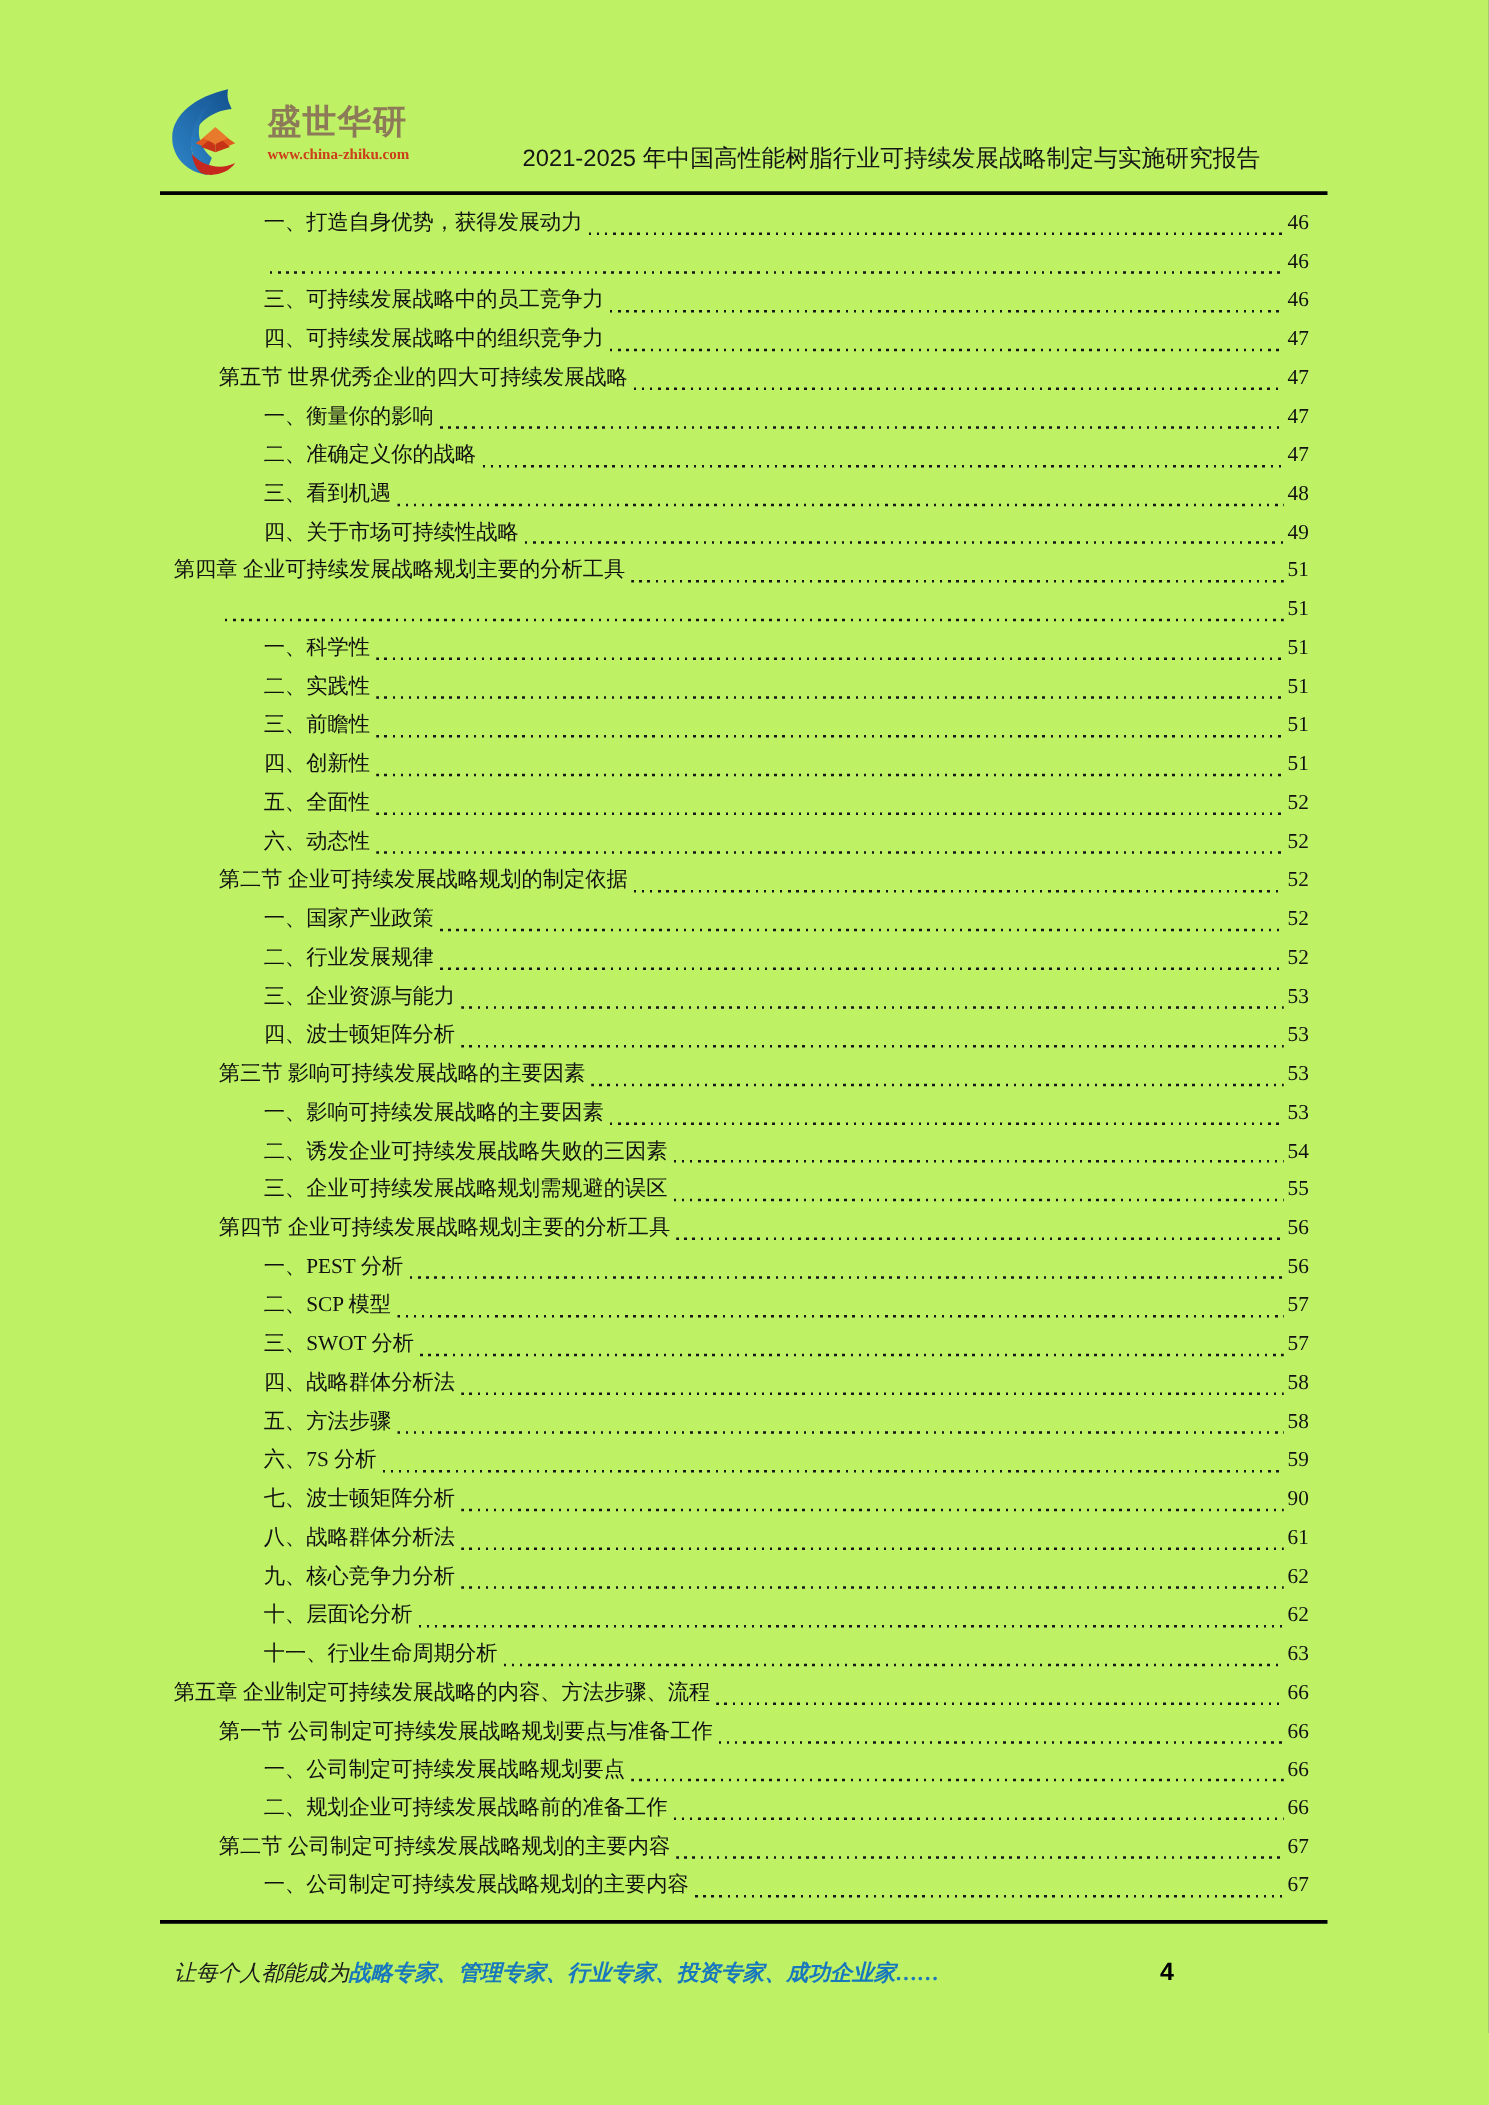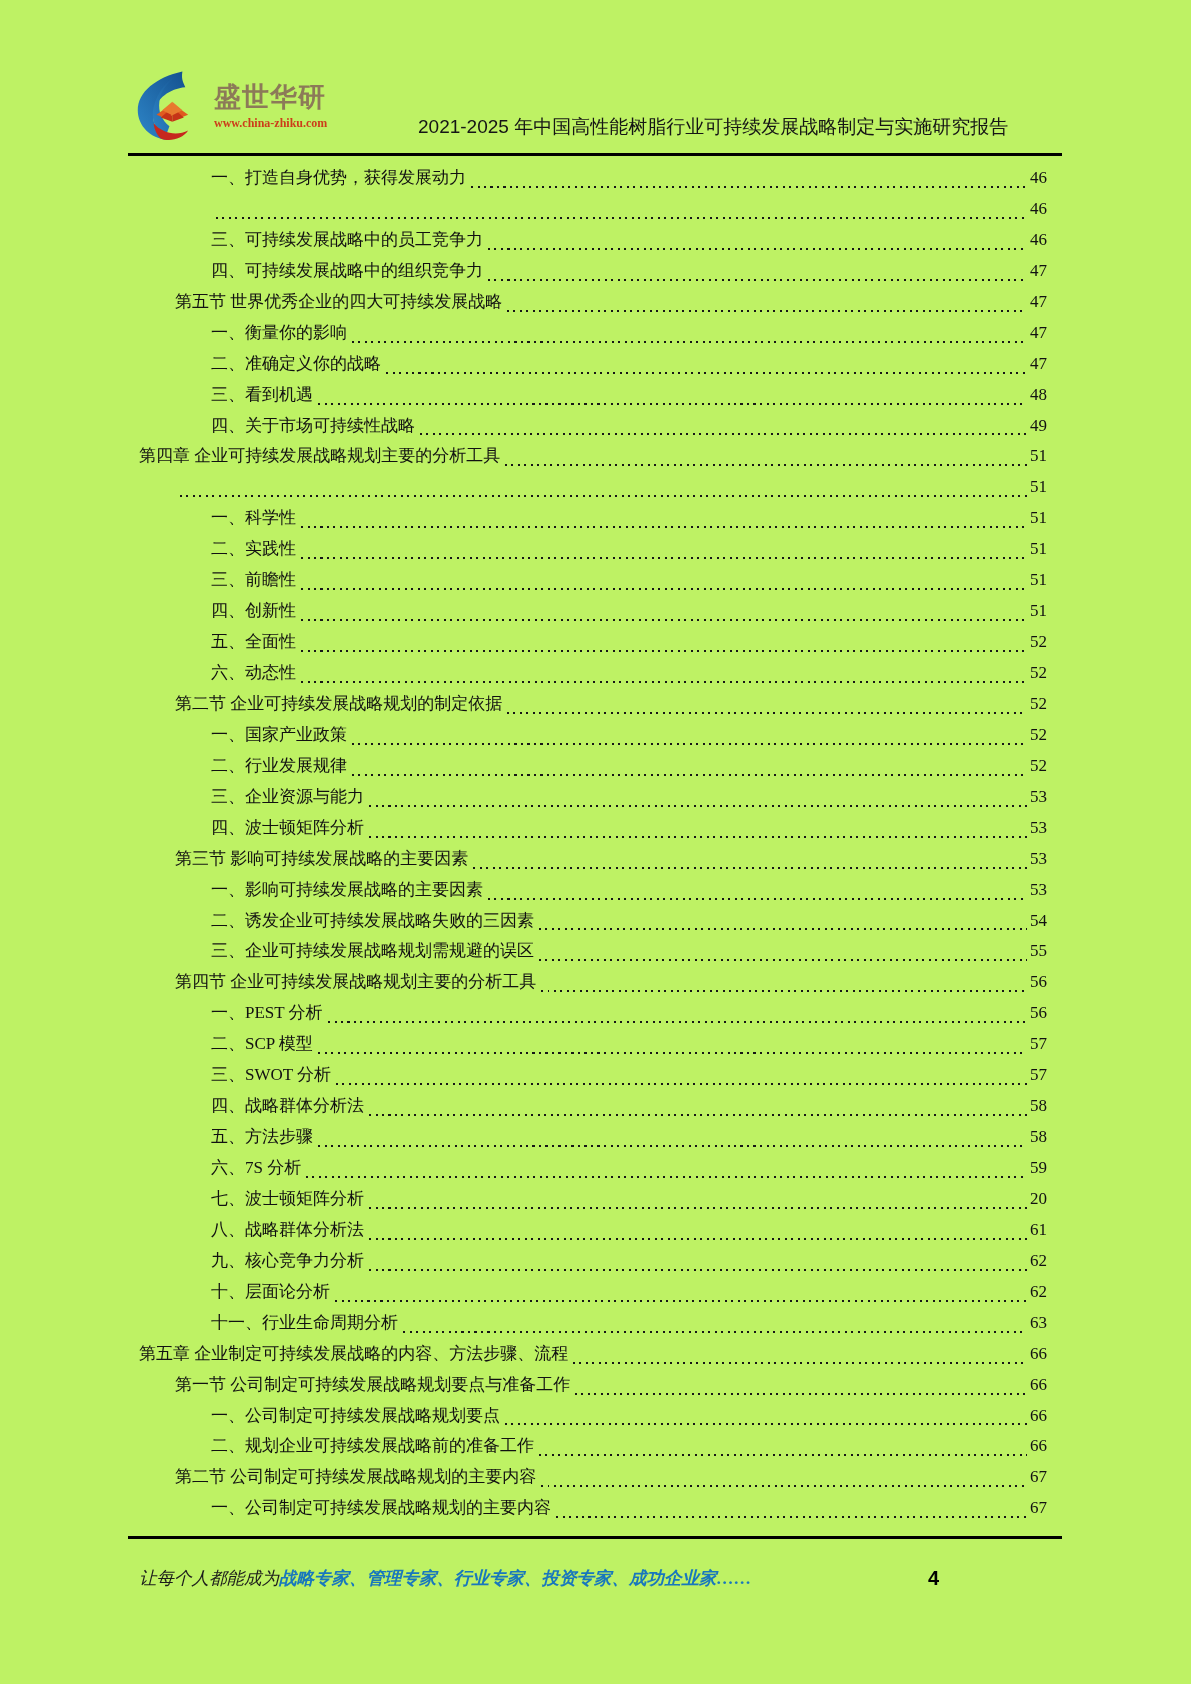--- a/index.html
+++ b/index.html
@@ -273,21 +273,21 @@
       <span class="toc-page">58</span>
     </div>
       <div class="toc-row lvl3">
       <span class="toc-text">六、7S 分析</span>
       <span class="leader"></span>
       <span class="toc-page">59</span>
     </div>
       <div class="toc-row lvl3">
       <span class="toc-text">七、波士顿矩阵分析</span>
       <span class="leader"></span>
-      <span class="toc-page">20</span>
+      <span class="toc-page">90</span>
     </div>
       <div class="toc-row lvl3">
       <span class="toc-text">八、战略群体分析法</span>
       <span class="leader"></span>
       <span class="toc-page">61</span>
     </div>
       <div class="toc-row lvl3">
       <span class="toc-text">九、核心竞争力分析</span>
       <span class="leader"></span>
       <span class="toc-page">62</span>

